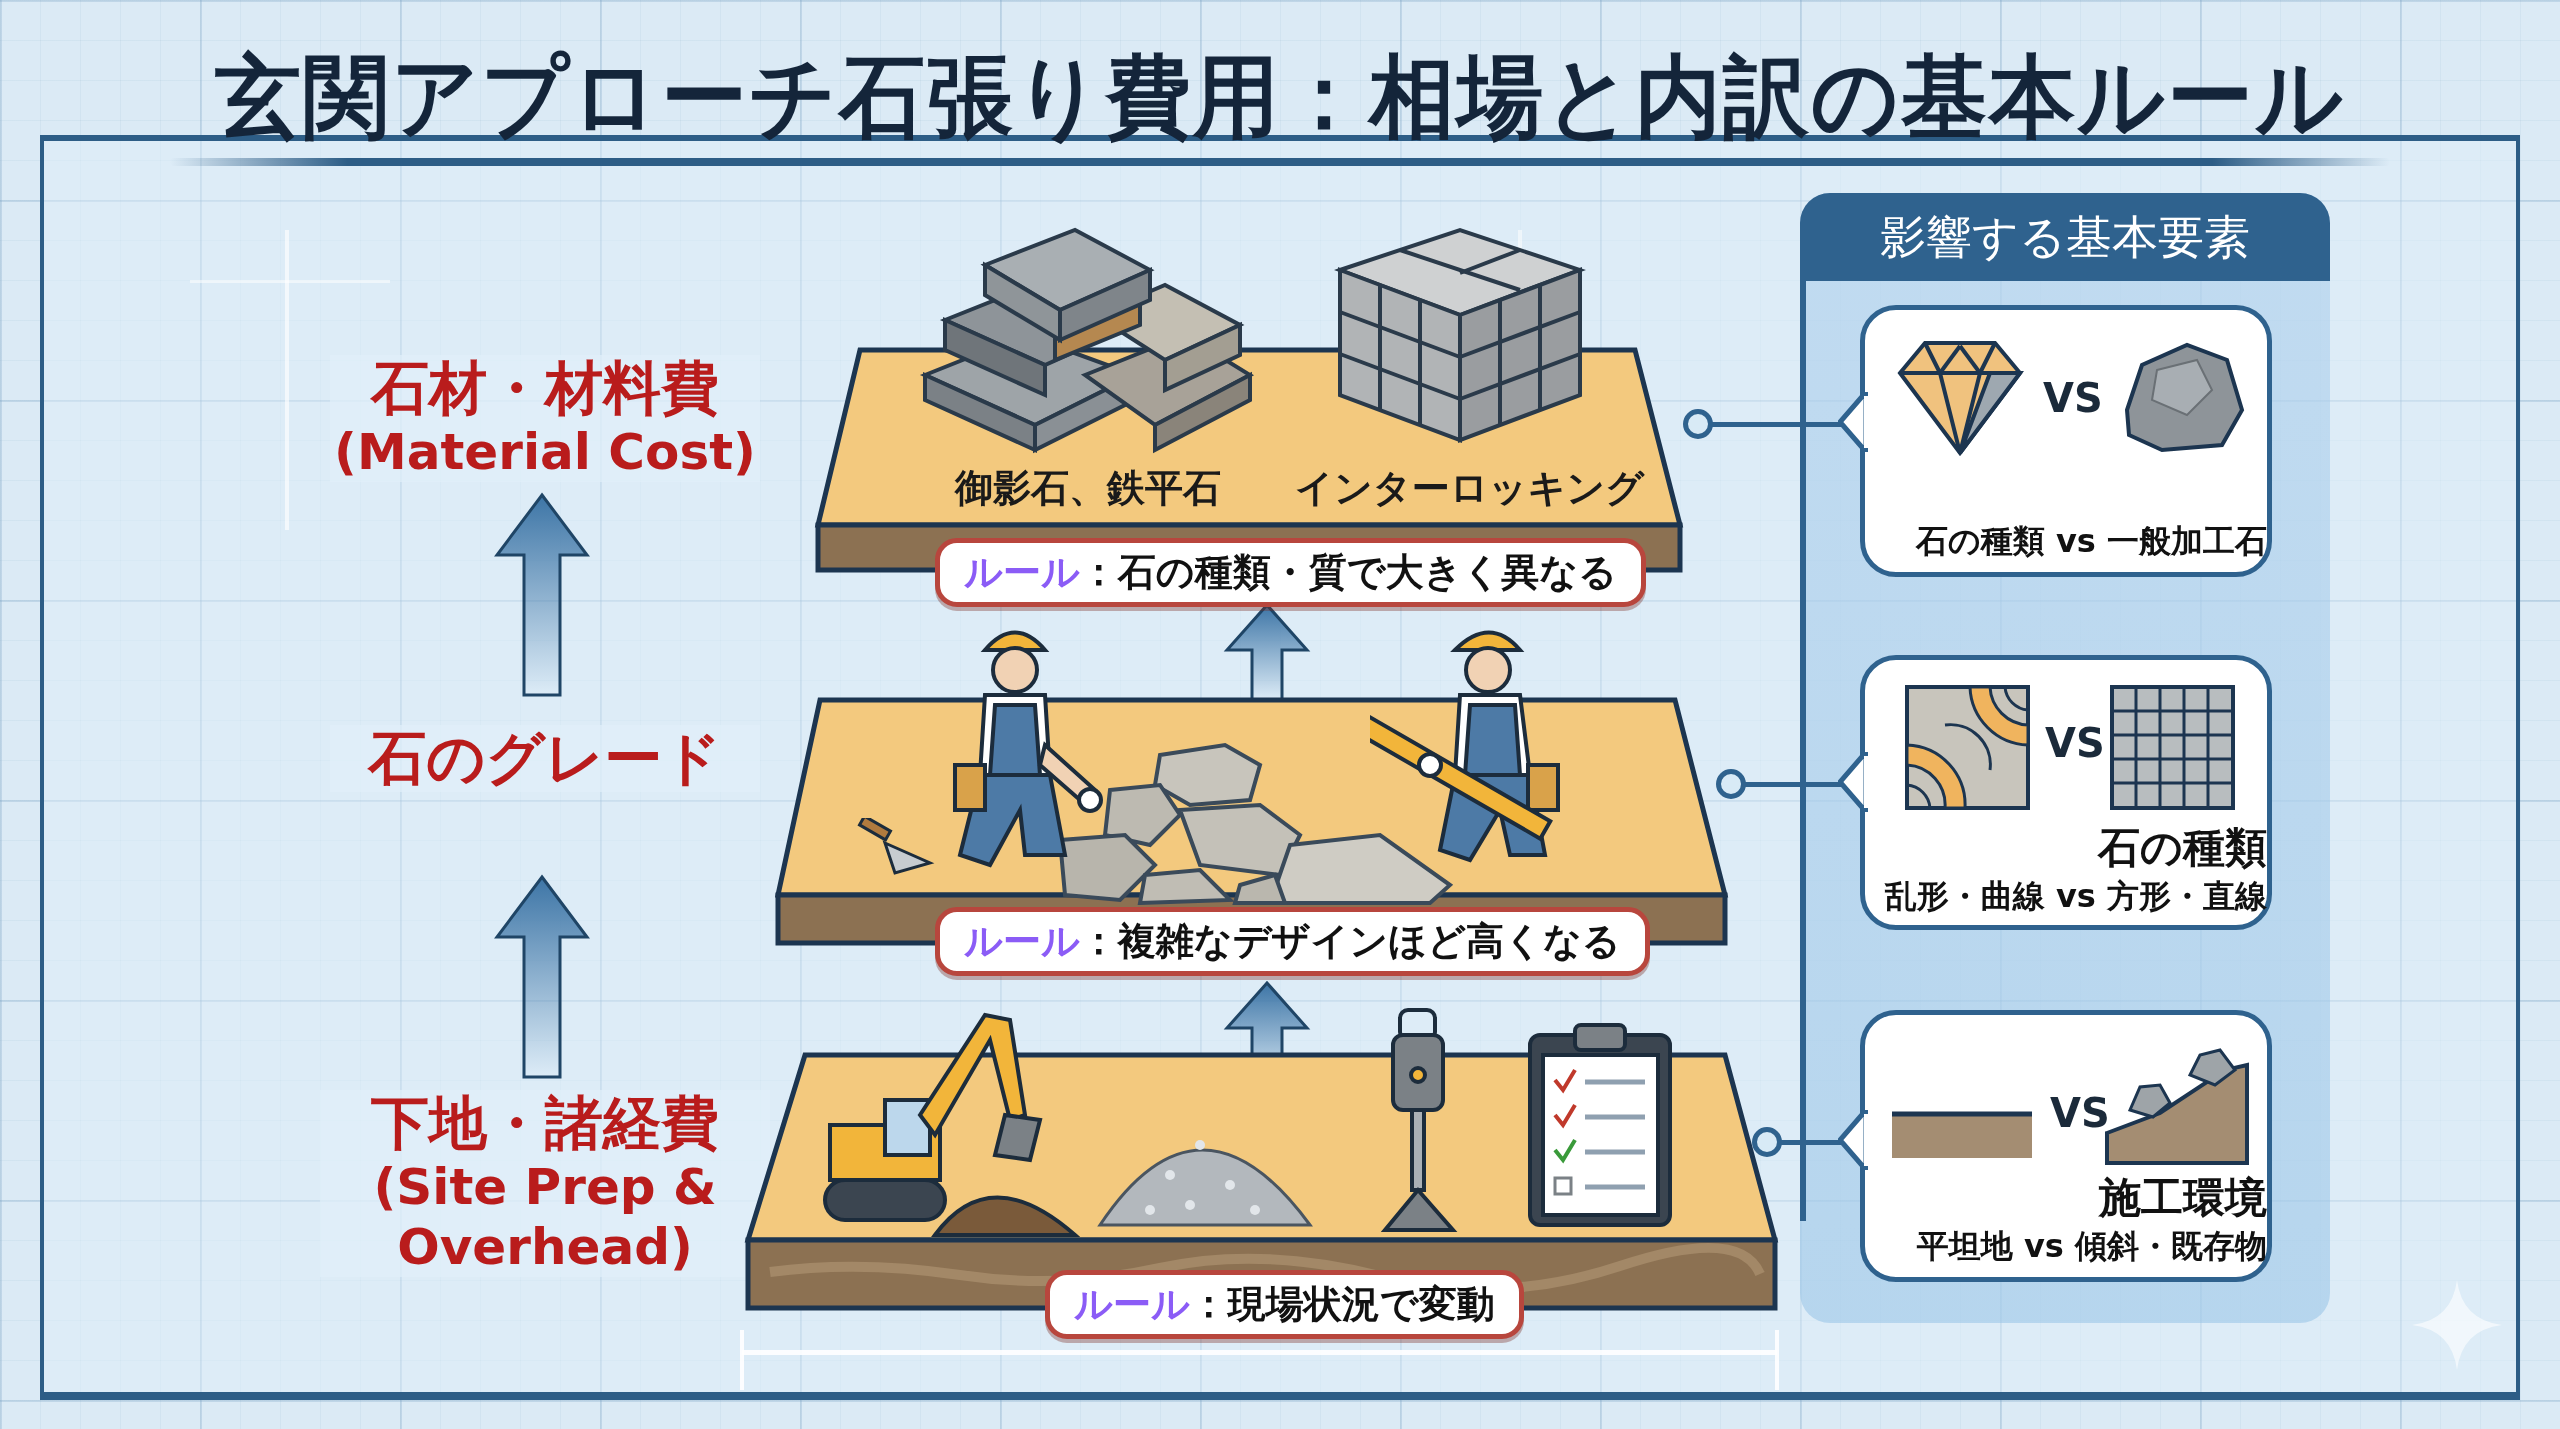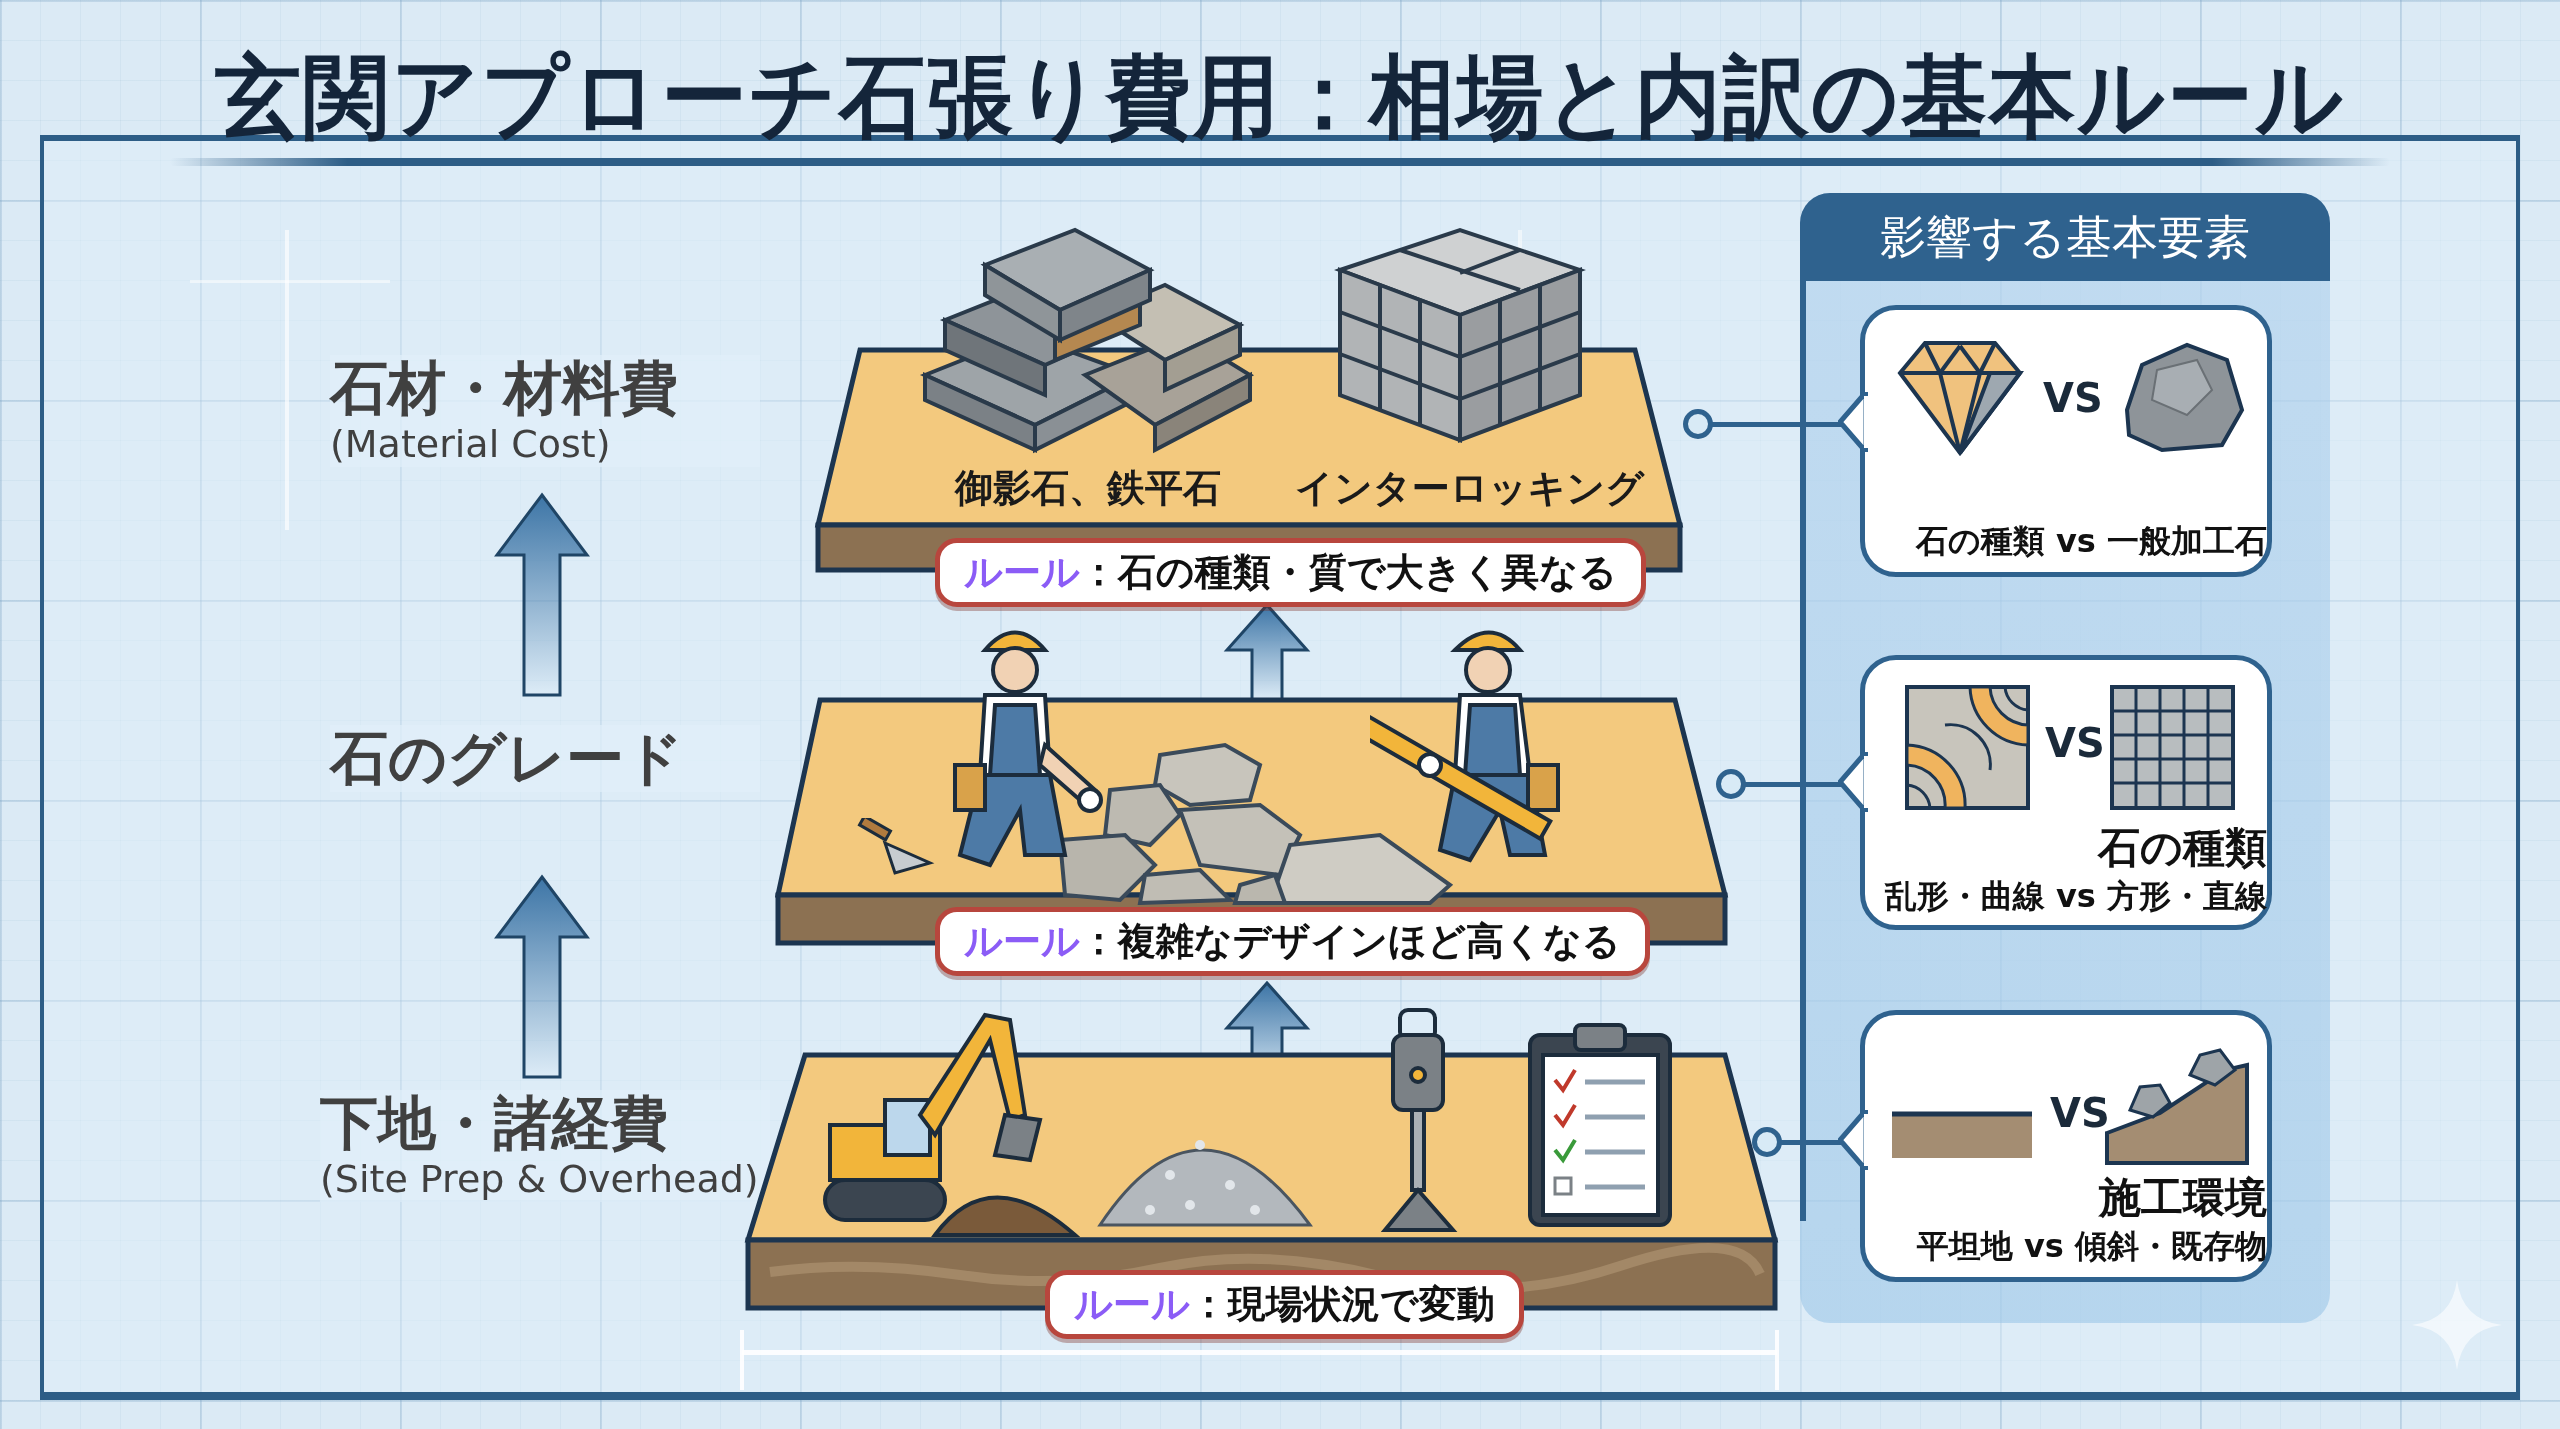--- a/index.html
+++ b/index.html
@@ -27,25 +27,25 @@
   }
   .title-underline {
     position: absolute; left: 170px; top: 158px; width: 2220px; height: 8px;
     background: linear-gradient(90deg, rgba(45,93,134,0), #2d5d86 8%, #2d5d86 92%, rgba(45,93,134,0));
     border-radius: 4px;
   }
   .glow-line { position: absolute; background: rgba(255,255,255,0.9); }
 
   
   .cat {
-    position: absolute; left: 330px; width: 430px; color: #404040;
+    position: absolute; left: 330px; width: 430px; text-align: center; color: #b91c1c;
     background: rgba(225,240,250,0.7);
   }
   .cat .jp { font-size: 58px; font-weight: bold; line-height: 1.15; }
-  .cat .en { font-size: 38px; line-height: 1.2; }
+  .cat .en { font-size: 50px; line-height: 1.2; font-weight: bold; }
   .arrow { position: absolute; }
 
   
   .platform { position: absolute; }
   .rule {
     position: absolute; background: #fff; border: 5px solid #b8463d; border-radius: 22px;
     font-size: 38px; font-weight: bold; color: #111; padding: 4px 24px; white-space: nowrap;
     box-shadow: 0 4px 0 rgba(120,40,30,0.35);
   }
   .rule .lbl { color: #8b5cf6; }

